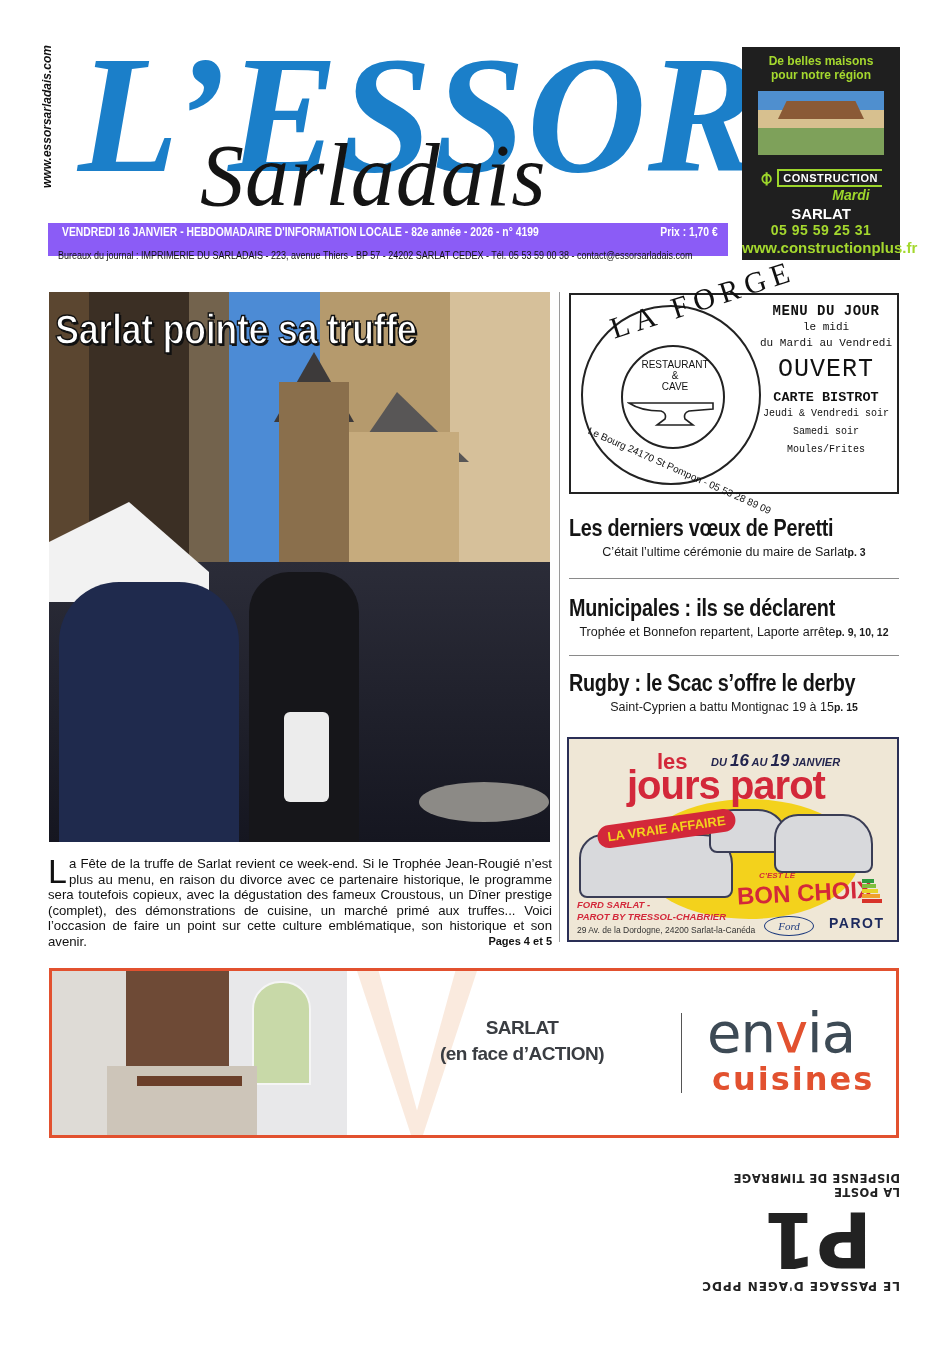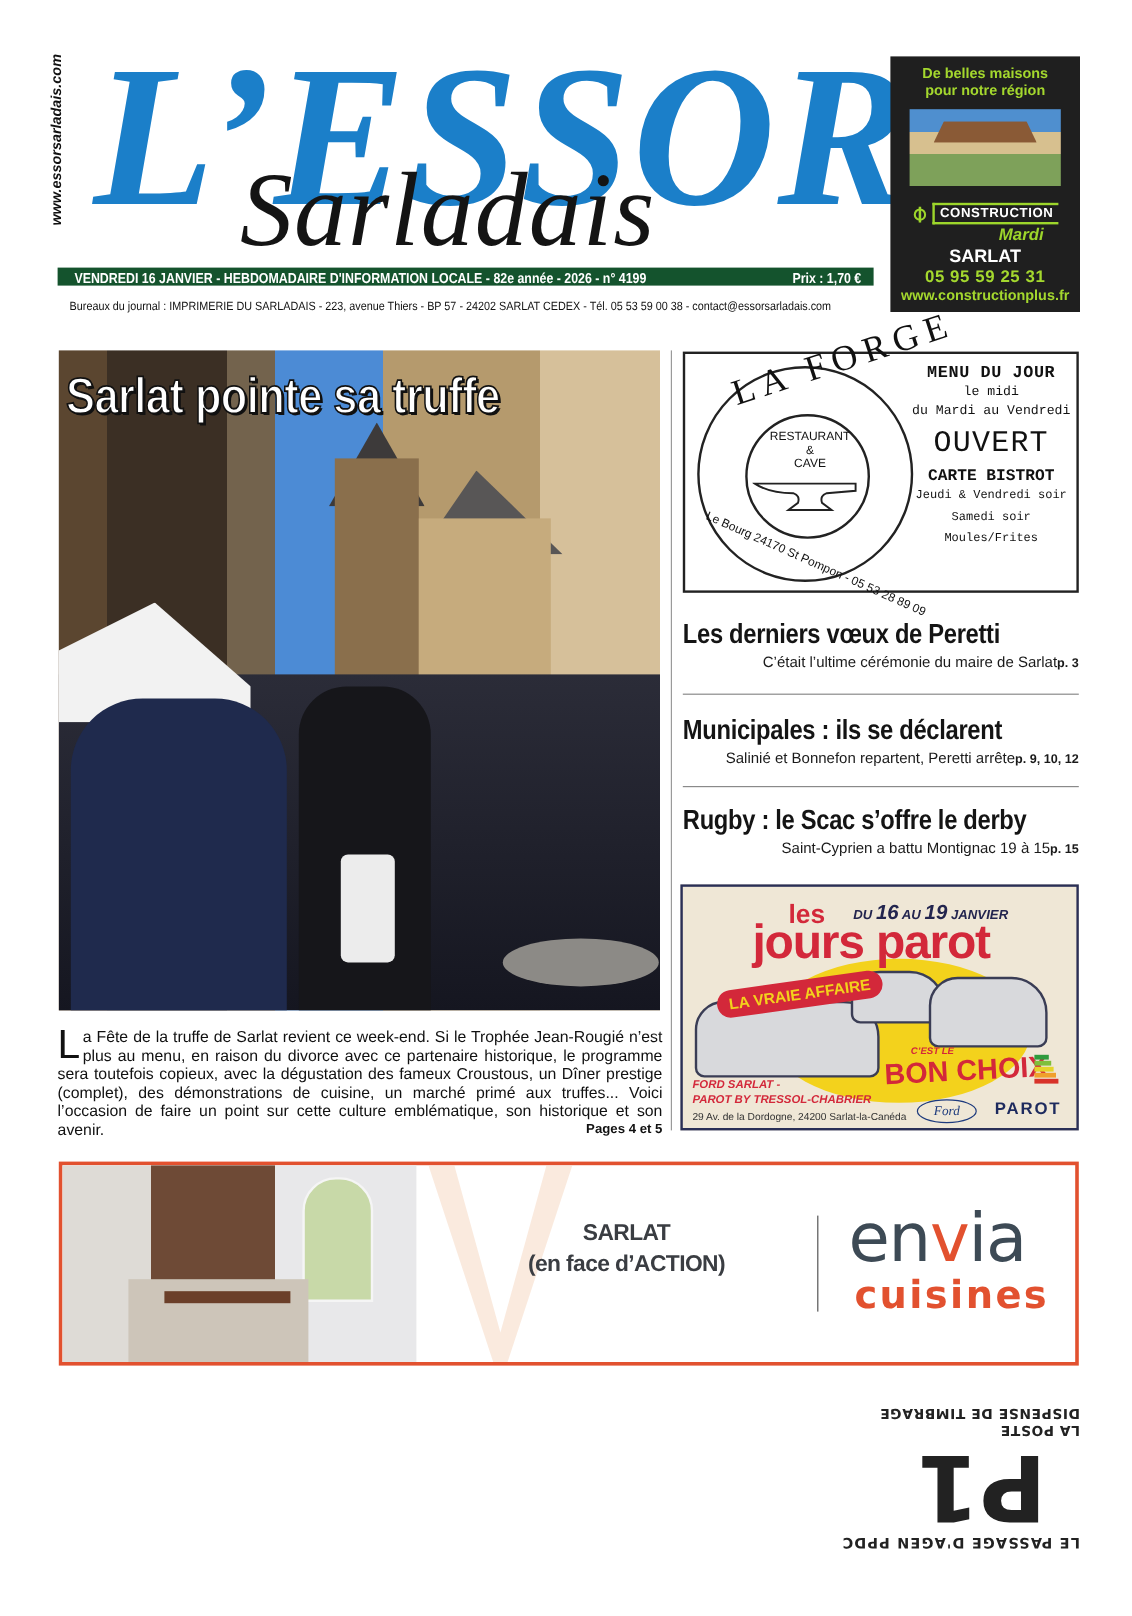--- a/index.html
+++ b/index.html
@@ -3,37 +3,37 @@
 <meta charset="utf-8">
 <style>
   html, body { margin:0; padding:0; background:#ffffff; }
   body { width:943px; height:1347px; position:relative; overflow:hidden; font-family:"Liberation Sans", sans-serif; color:#1a1a1a; }
   .abs { position:absolute; }
 
   
   .logo-essor { left:78px; top:30px; font-family:"Liberation Serif", serif; font-style:italic; font-weight:bold; font-size:168px; line-height:1; color:#1b7fc9; letter-spacing:2px; transform:scaleX(0.98); transform-origin:left top; white-space:nowrap; }
   .logo-sarladais { left:200px; top:132px; font-family:"Liberation Serif", serif; font-style:italic; font-size:88px; line-height:1; color:#141414; letter-spacing:1px; white-space:nowrap; }
   .website-vert { left:40px; top:188px; transform:rotate(-90deg); transform-origin:left top; font-size:12px; font-weight:bold; font-style:italic; color:#111; white-space:nowrap; }
-  .date-bar { left:48px; top:223px; width:680px; height:15px; background:#14532d; color:#fff; font-family:"Liberation Sans", sans-serif; font-weight:bold; font-size:12px; line-height:19px; display:flex; justify-content:space-between; padding:0 10px 0 14px; box-sizing:border-box; white-space:nowrap; }
+  .date-bar { left:48px; top:223px; width:680px; height:33px; background:#8b5cf6; color:#fff; font-family:"Liberation Sans", sans-serif; font-weight:bold; font-size:12px; line-height:19px; display:flex; justify-content:space-between; padding:0 10px 0 14px; box-sizing:border-box; white-space:nowrap; }
   .date-bar span { transform:scaleX(0.86); transform-origin:left center; display:inline-block; }
   .date-bar .price { transform-origin:right center; }
   .address-line { left:58px; top:250px; font-size:10px; color:#111; white-space:nowrap; transform:scaleX(0.9); transform-origin:left top; }
 
   
   .ad-construction { left:742px; top:47px; width:158px; height:213px; background:#1f1f1f; color:#9dd62b; text-align:center; box-sizing:border-box; }
   .ad-construction .tagline { font-weight:bold; font-size:12px; line-height:14px; margin-top:7px; color:#a4d82e; }
   .ad-construction .house { width:126px; height:64px; margin:9px auto 0; background:linear-gradient(#4f8fcf 0 30%, #d7c08f 30% 58%, #7ea15a 58% 100%); position:relative; }
   .ad-construction .house::before { content:""; position:absolute; left:20px; top:10px; width:86px; height:18px; background:#8a5a36; clip-path:polygon(10% 0,90% 0,100% 100%,0 100%); }
   .ad-construction .brand-row { display:flex; align-items:center; justify-content:center; gap:4px; margin-top:12px; }
   .ad-construction .brand-icon { color:#9dd62b; font-weight:bold; font-size:22px; line-height:1; }
   .ad-construction .brand { border:2px solid #9dd62b; border-right:none; color:#fff; font-weight:bold; font-size:11px; padding:1px 4px; letter-spacing:0.5px; }
   .ad-construction .plus { font-style:italic; font-weight:bold; color:#9dd62b; font-size:14px; margin-left:60px; margin-top:-2px; }
   .ad-construction .city { color:#fff; font-weight:bold; font-size:15px; margin-top:2px; }
   .ad-construction .phone { color:#a4d82e; font-weight:bold; font-size:14px; letter-spacing:0.5px; }
-  .ad-construction .url { color:#a4d82e; font-weight:bold; font-size:12px; margin-top:1px; }
+  .ad-construction .url { color:#a4d82e; font-weight:bold; font-size:15px; margin-top:1px; }
 
   
   .main-photo { left:49px; top:292px; width:501px; height:550px; overflow:hidden;
     background:
       linear-gradient(180deg, rgba(0,0,0,0) 0 48%, rgba(20,22,35,0.0) 48%),
       linear-gradient(90deg, #5b4630 0 8%, #3b2f24 8% 28%, #73634d 28% 36%, #4c8bd5 36% 54%, #b59a6d 54% 80%, #d6c09a 80% 100%); }
   .main-photo .tower { position:absolute; left:230px; top:90px; width:70px; height:200px; background:#8a6f4c; }
   .main-photo .tower-roof { position:absolute; left:225px; top:60px; width:80px; height:70px; background:#3d3a3a; clip-path:polygon(50% 0, 100% 100%, 0 100%); }
   .main-photo .house2 { position:absolute; left:300px; top:140px; width:110px; height:150px; background:#c6ab7d; }
   .main-photo .house2-roof { position:absolute; left:300px; top:100px; width:120px; height:70px; background:#585656; clip-path:polygon(40% 0, 100% 100%, 0 100%); }
@@ -62,21 +62,21 @@
   .forge .right { position:absolute; left:185px; top:8px; width:140px; text-align:center; }
   .forge .right .t1 { font-size:14px; font-weight:bold; letter-spacing:0.5px; }
   .forge .right .t2 { font-size:11px; line-height:16px; }
   .forge .right .t3 { font-size:25px; margin-top:4px; letter-spacing:1px; }
   .forge .right .t4 { font-size:13.5px; font-weight:bold; margin-top:6px; }
   .forge .right .t5 { font-size:10px; line-height:18px; }
 
   
   .brief { left:569px; width:330px; }
   .brief h2 { margin:0; font-family:"Liberation Sans", sans-serif; font-weight:bold; font-size:23px; line-height:26px; color:#141414; letter-spacing:-0.3px; transform:scaleX(0.86); transform-origin:left top; white-space:nowrap; }
-  .brief .sub { display:flex; justify-content:flex-end; align-items:baseline; font-size:12.5px; margin-top:4px; white-space:nowrap; }
+  .brief .sub { display:flex; justify-content:center; align-items:baseline; font-size:12.5px; margin-top:4px; white-space:nowrap; }
   .brief .sub .pg { font-weight:bold; font-size:10.5px; }
   .rule { left:569px; width:330px; height:1px; background:#8a8a8a; }
 
   
   .ad-parot { left:567px; top:737px; width:332px; height:205px; background:#efe7d6; border:2px solid #2a2f56; box-sizing:border-box; overflow:hidden; }
   .ad-parot .blob { position:absolute; left:70px; top:60px; width:220px; height:120px; background:#f3d21c; border-radius:50%; }
   .ad-parot .les { position:absolute; left:88px; top:10px; font-weight:bold; font-size:22px; color:#d3283a; }
   .ad-parot .dates { position:absolute; left:142px; top:12px; font-weight:bold; font-style:italic; font-size:11px; color:#23254e; }
   .ad-parot .dates b { font-size:17px; }
   .ad-parot .jours { position:absolute; left:58px; top:24px; font-weight:bold; font-size:40px; color:#d3283a; letter-spacing:-1px; }
@@ -187,21 +187,21 @@
   <div class="sub">
     <span>C’était l’ultime cérémonie du maire de Sarlat</span>
     <span class="pg">p. 3</span>
   </div>
 </div>
 <div class="abs rule" style="top:578px;"></div>
 
 <div class="abs brief" style="top:595px;">
   <h2>Municipales : ils se déclarent</h2>
   <div class="sub">
-    <span>Salinié et Bonnefon repartent, Peretti arrête</span>
+    <span>Trophée et Bonnefon repartent, Laporte arrête</span>
     <span class="pg">p. 9, 10, 12</span>
   </div>
 </div>
 <div class="abs rule" style="top:655px;"></div>
 
 <div class="abs brief" style="top:670px;">
   <h2>Rugby : le Scac s’offre le derby</h2>
   <div class="sub">
     <span>Saint-Cyprien a battu Montignac 19 à 15</span>
     <span class="pg">p. 15</span>

